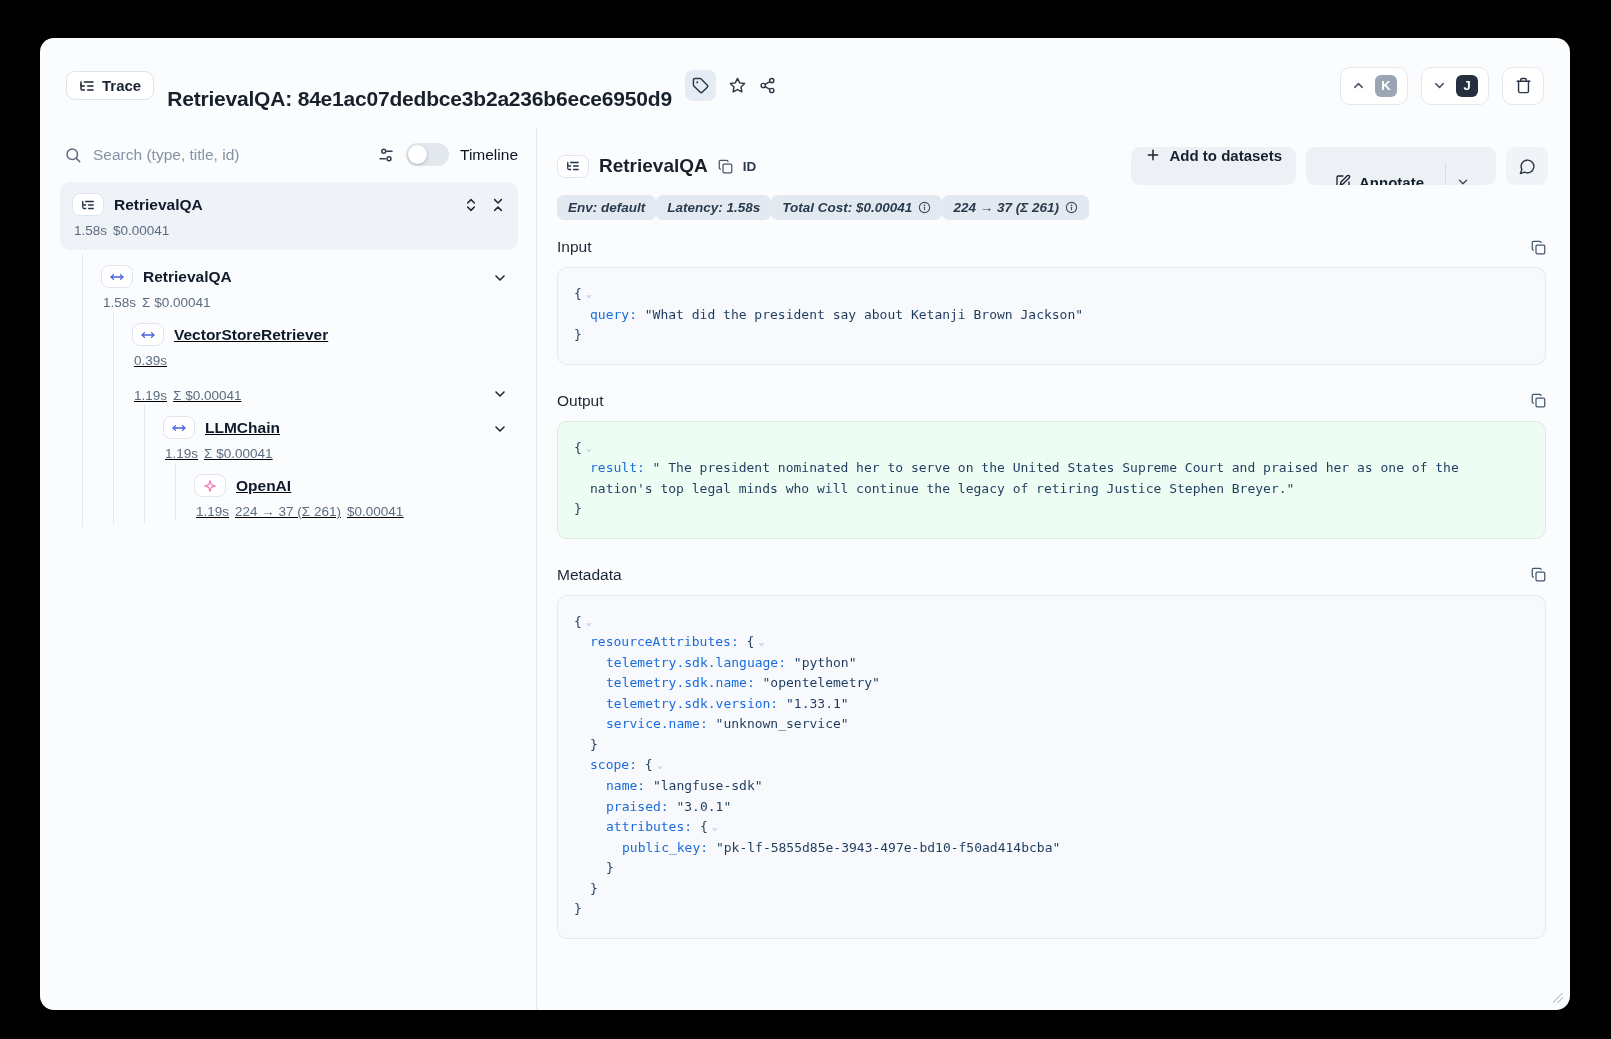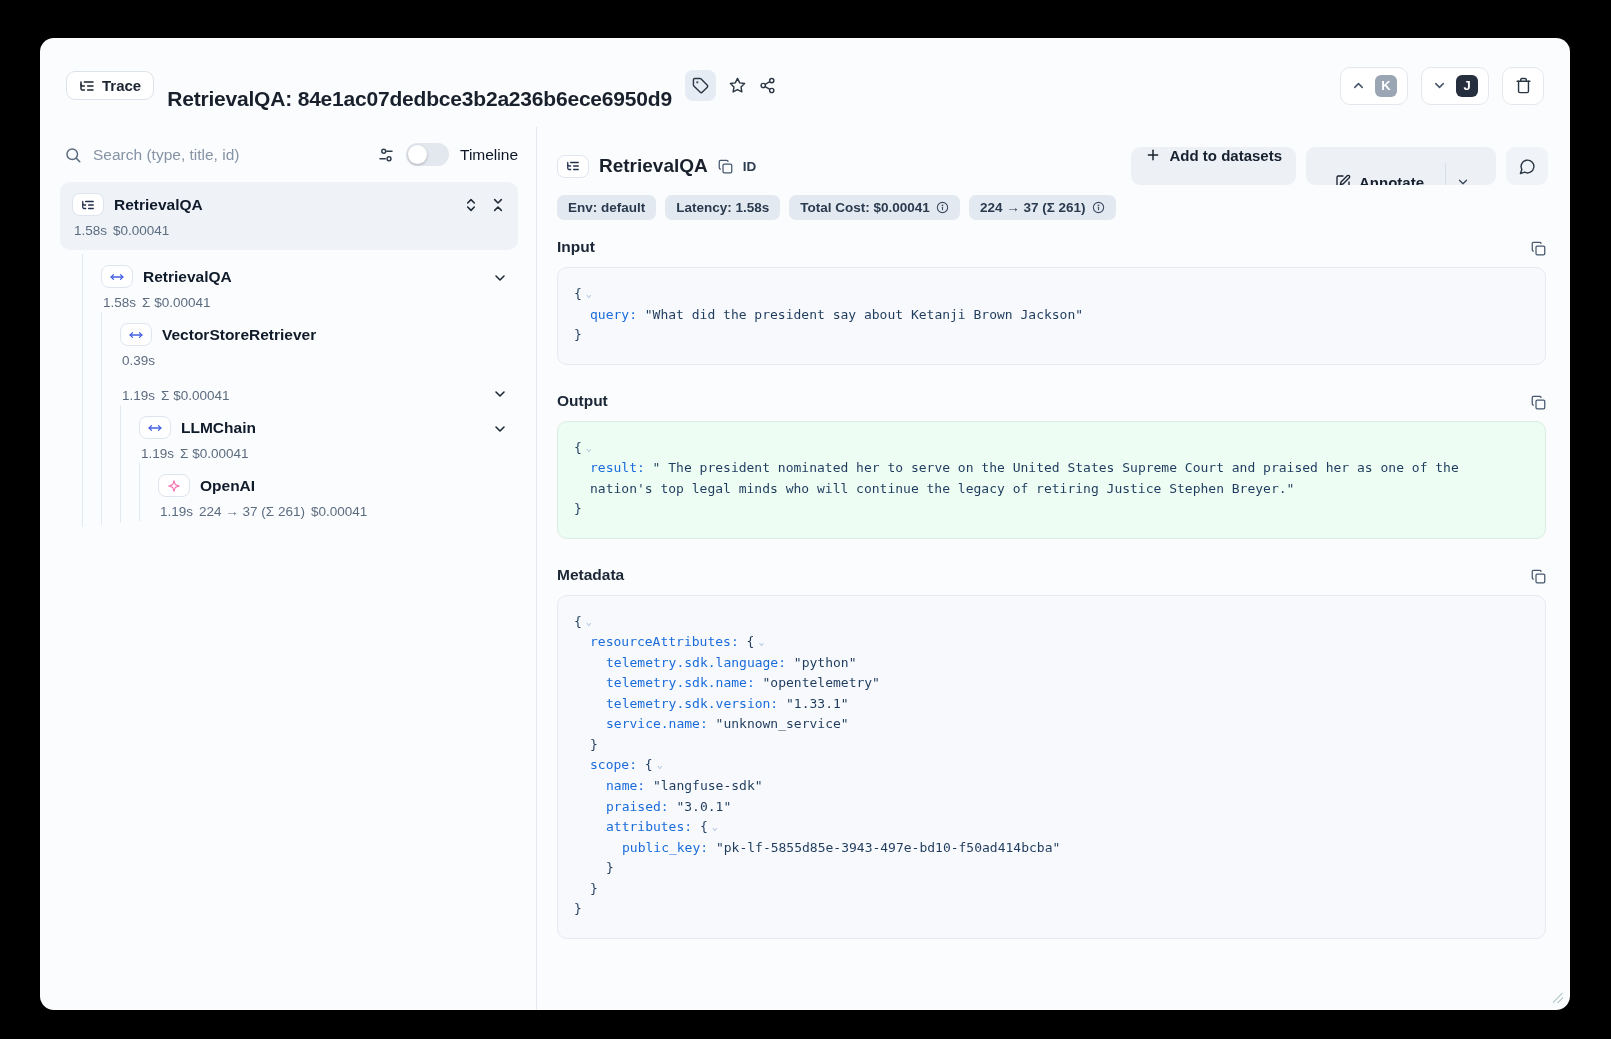--- a/index.html
+++ b/index.html
@@ -43,52 +43,52 @@
   .trow1 { display:flex; align-items:center; gap:10px; }
   .tpill { display:inline-flex; align-items:center; justify-content:center; border:1px solid #dee5ef; background:#fff; border-radius:8px; padding:3px 8px; height:23px; }
   .tpill svg { width:14px; height:14px; }
   .tname { font-size:15.5px; font-weight:600; color:#0f1a2a; }
   .trow2 { display:flex; gap:6px; margin-top:7px; font-size:13.5px; color:#5c6c80; padding-left:2px; }
   .troot-icons { margin-left:auto; display:flex; gap:11px; color:#1f2937; }
   .troot-icons svg { width:16px; height:16px; cursor:pointer; }
   .tkids { border-left:1.5px solid #e3e9f0; }
   .tkids.root-kids { margin-left:22px; margin-top:4px; }
   .tnode { position:relative; padding:11px 0 2px 18px; }
-  .tnode .tkids { margin-top:2px; }
+  .tnode .tkids { margin-left:12px; margin-top:2px;text-decoration:underline; }
   .tchev { position:absolute; right:10px; top:16px; width:16px; height:16px; color:#1f2937; cursor:pointer; }
   .span-glyph { color:#4360e4; } .gen-glyph { color:#f173b4; }
 
   
   .rp-head { display:flex; align-items:center; gap:10px; padding:12px 22px 0 20px; }
   .rp-title { font-size:19px; font-weight:700; color:#18202c; }
   .copy-ic { width:15px; height:15px; color:#45566c; cursor:pointer; }
   .id-lbl { font-size:13.5px; font-weight:700; color:#2c3b50; }
   .rp-actions { margin-left:auto; display:flex; align-items:center; gap:10px; }
   .soft-btn { display:inline-flex; align-items:flex-start; gap:8px; background:#edf1f6; border:none; border-radius:9px; padding:0 14px; height:38px; font-size:15px; font-weight:600; color:#16202e; cursor:pointer; font-family:inherit; }
   .soft-btn svg { width:16px; height:16px; }
   .split { padding:16px; overflow:hidden; }
   .split .seg { display:inline-flex; align-items:center; gap:8px; padding:0 13px; height:38px; cursor:pointer; }
   .split .seg.caret { border-left:1px solid #d9dfe8; padding:0 10px; }
   .split .seg.caret svg { width:14px; height:14px; color:#3c4a5c; }
   .bubble-btn { width:42px; height:38px; background:#f0f3f8; border:none; border-radius:9px; display:grid; place-items:center; cursor:pointer; }
   .bubble-btn svg { width:17px; height:17px; color:#2b3644; }
 
   .timestamp { padding:15px 20px 0 20px; font-size:15.5px; color:#10192a; }
-  .badges { display:flex; gap:9px; padding:10px 20px 0 20px; flex-wrap:wrap; }
+  .badges { display:flex; padding:10px 20px 0 20px; flex-wrap:wrap;font-style:italic; }
   .badge { display:inline-flex; align-items:center; gap:6px; background:#e3e9f0; border-radius:7px; padding:5px 11px; font-size:13.5px; font-weight:700; color:#2a3a4e; }
   .badge svg { width:13px; height:13px; color:#3c4d63; }
 
   .tabs { display:flex; gap:26px; padding:0 20px; margin-top:15px; border-bottom:1px solid #e5e9ef; }
   .tab { padding:8px 2px 10px 2px; font-size:15.5px; color:#425061; cursor:pointer; border-bottom:3px solid transparent; margin-bottom:-1px; }
   .tab.active { color:#0f172a; font-weight:600; border-bottom-color:#4e53e4; }
 
   
   .rp-scroll { flex:1; overflow:auto; padding:18px 24px 10px 20px; }
   .section { margin-bottom:27px; }
-  .sec-head { display:flex; align-items:flex-end; justify-content:space-between; margin-bottom:11px;font-weight:bold; }
+  .sec-head { display:flex; align-items:center; justify-content:space-between; margin-bottom:11px; }
   .sec-title { font-size:15.5px; color:#1b2736; }
   .codebox { border:1px solid #e4eaf0; background:#f7f9fc; border-radius:10px; padding:16px 16px 18px 16px; font-family:"DejaVu Sans Mono", monospace; font-size:13px; line-height:1.58; color:#1f3c5e; }
   .codebox.success { background:#eefdf3; border-color:#dbece1; }
   .cline { white-space:pre-wrap; word-break:break-word; }
   .tok-k { color:#1a6cdb; }
   .tok-v, .tok-b { color:#1f3c5e; }
   .tok-c { color:#9db6d8; font-size:10px; margin-left:4px; vertical-align:1px; }
 
   .grip { position:absolute; right:7px; bottom:7px; width:10px; height:10px; opacity:.5; }
   .grip::before { content:""; position:absolute; right:0; bottom:0; width:10px; height:10px;

